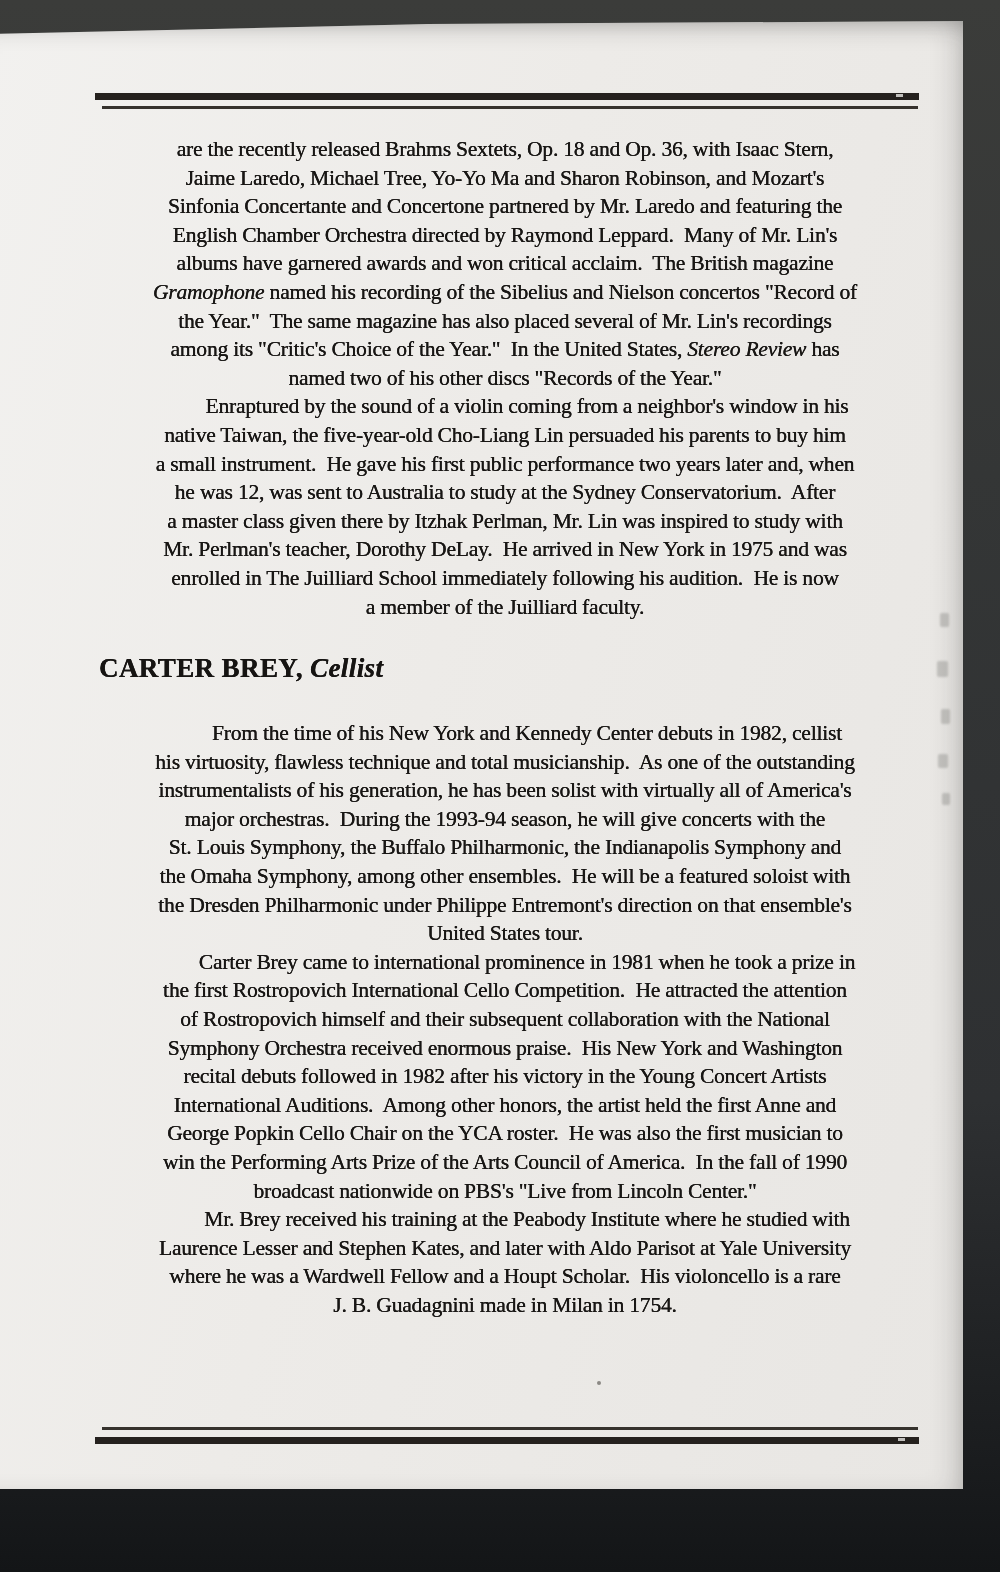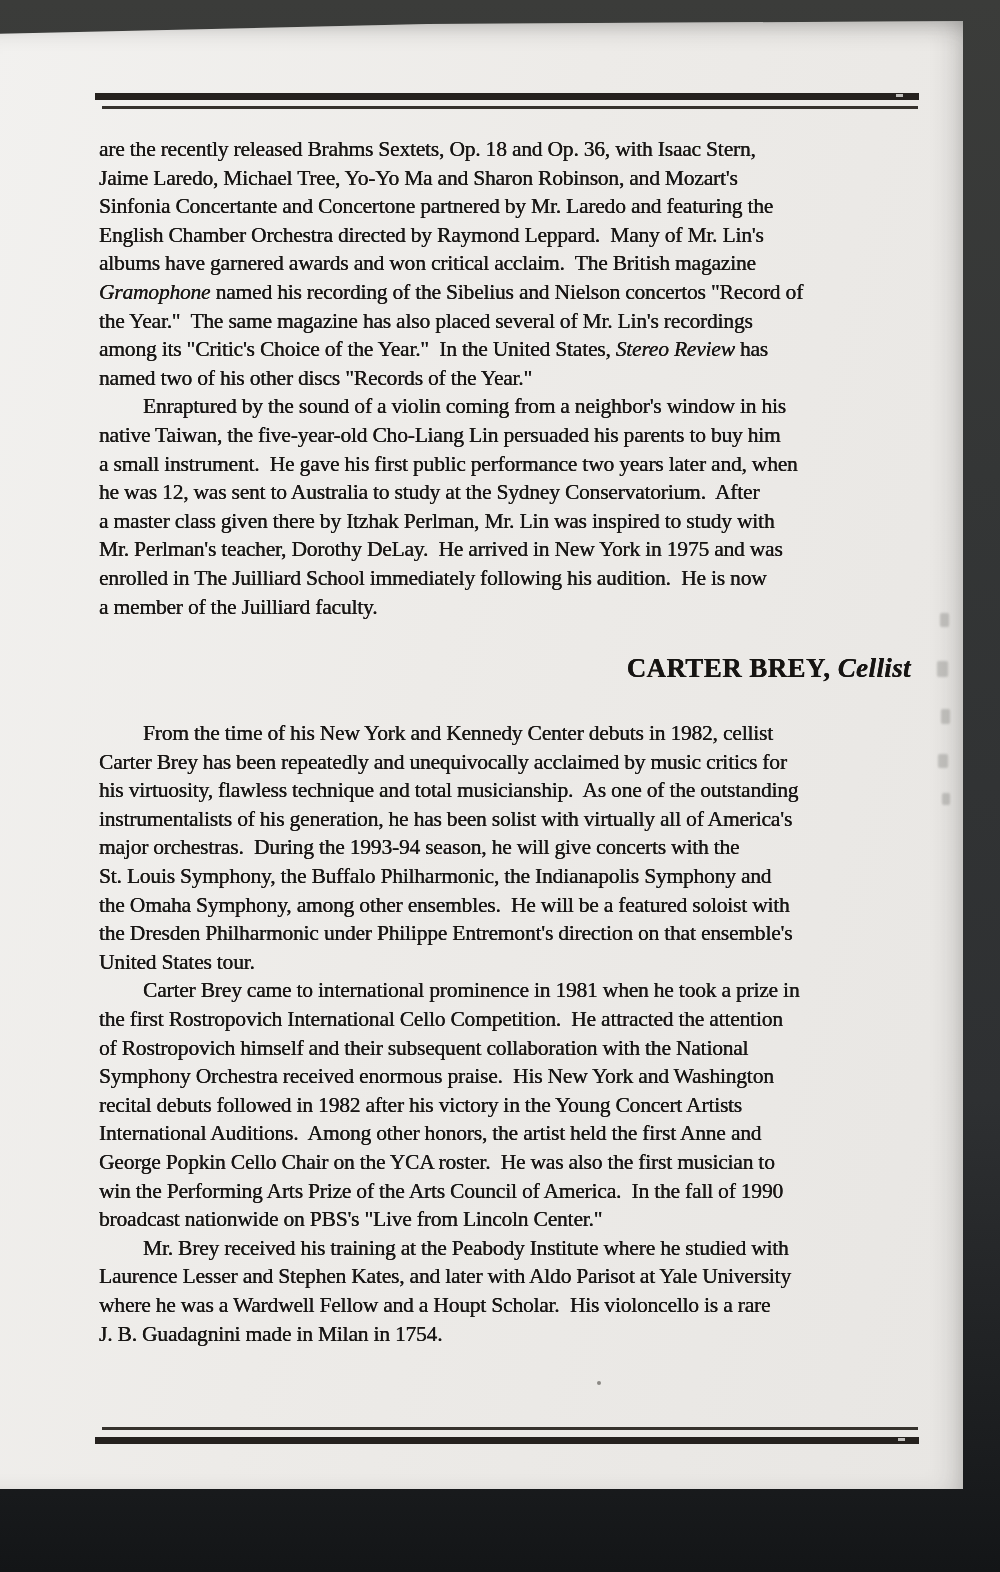--- a/index.html
+++ b/index.html
@@ -15,25 +15,25 @@
     box-shadow:inset 0 20px 26px -18px rgba(40,40,40,.35), inset -18px 0 30px -16px rgba(50,50,50,.30);
   }
   .rule{position:absolute;background:#25211e;}
   .rule-thin{background:#36322d;}
   .notch{position:absolute;background:#e9e7e4;opacity:.8;}
   .doc-text{
     position:absolute;left:109px;top:114px;width:812px;
     font-size:21.5px;line-height:28.6px;letter-spacing:-0.2px;color:#181614;
     text-shadow:0 0 .6px rgba(20,18,16,.85),.25px 0 0 rgba(20,18,16,.6);
   }
-  .doc-line{white-space:pre;}
+  .doc-line{white-space:pre;text-align:center;}
   .doc-para.indent .doc-line:first-child{text-indent:44px;}
   .doc-line .it{font-style:italic;}
   .doc-heading{
-    text-align:right;font-weight:bold;font-size:27px;line-height:34px;
+    text-align:left;font-weight:bold;font-size:27px;line-height:34px;
     letter-spacing:.4px;margin:30px 0 34px 0;color:#161412;
   }
   .doc-heading .it{font-style:italic;}
   .smudge{position:absolute;background:rgba(95,92,88,.28);filter:blur(1.2px);border-radius:2px;}
   .stray-dot{position:absolute;width:4px;height:4px;border-radius:50%;background:rgba(60,56,52,.55);filter:blur(.4px);}
   .footer-bar{
     position:absolute;left:0;top:1585px;width:1000px;height:68px;background:#8e8e8e;
   }
   .slub-logo{position:absolute;left:13px;top:2px;display:flex;align-items:flex-start;cursor:pointer;}
   .slub-book{width:27px;height:35px;margin-right:14px;}
@@ -81,21 +81,20 @@
         <div class="doc-line"><span>a small instrument.  He gave his first public performance two years later and, when</span></div>
         <div class="doc-line"><span>he was 12, was sent to Australia to study at the Sydney Conservatorium.  After</span></div>
         <div class="doc-line"><span>a master class given there by Itzhak Perlman, Mr. Lin was inspired to study with</span></div>
         <div class="doc-line"><span>Mr. Perlman's teacher, Dorothy DeLay.  He arrived in New York in 1975 and was</span></div>
         <div class="doc-line"><span>enrolled in The Juilliard School immediately following his audition.  He is now</span></div>
         <div class="doc-line"><span>a member of the Juilliard faculty.</span></div>
       </div>
       <div class="doc-heading"><span>CARTER BREY,</span><span class="it"> Cellist</span></div>
       <div class="doc-para indent">
         <div class="doc-line"><span>From the time of his New York and Kennedy Center debuts in 1982, cellist</span></div>
-        <div class="doc-line"><span>Carter Brey has been repeatedly and unequivocally acclaimed by music critics for</span></div>
         <div class="doc-line"><span>his virtuosity, flawless technique and total musicianship.  As one of the outstanding</span></div>
         <div class="doc-line"><span>instrumentalists of his generation, he has been solist with virtually all of America's</span></div>
         <div class="doc-line"><span>major orchestras.  During the 1993-94 season, he will give concerts with the</span></div>
         <div class="doc-line"><span>St. Louis Symphony, the Buffalo Philharmonic, the Indianapolis Symphony and</span></div>
         <div class="doc-line"><span>the Omaha Symphony, among other ensembles.  He will be a featured soloist with</span></div>
         <div class="doc-line"><span>the Dresden Philharmonic under Philippe Entremont's direction on that ensemble's</span></div>
         <div class="doc-line"><span>United States tour.</span></div>
       </div>
       <div class="doc-para indent">
         <div class="doc-line"><span>Carter Brey came to international prominence in 1981 when he took a prize in</span></div>

